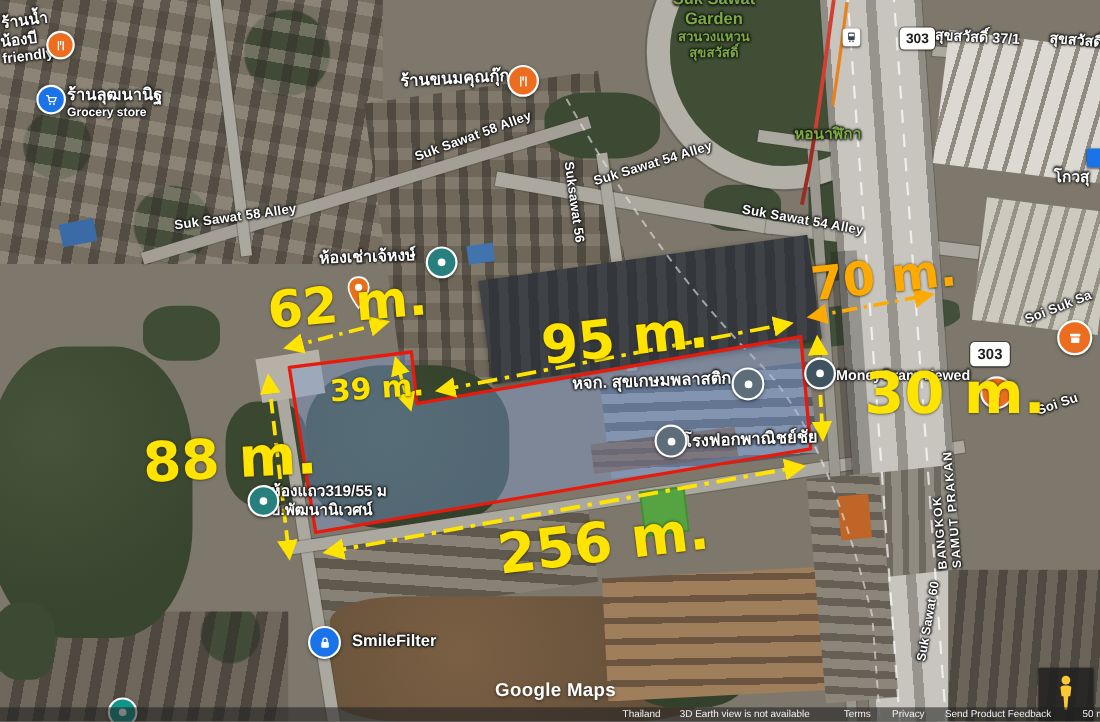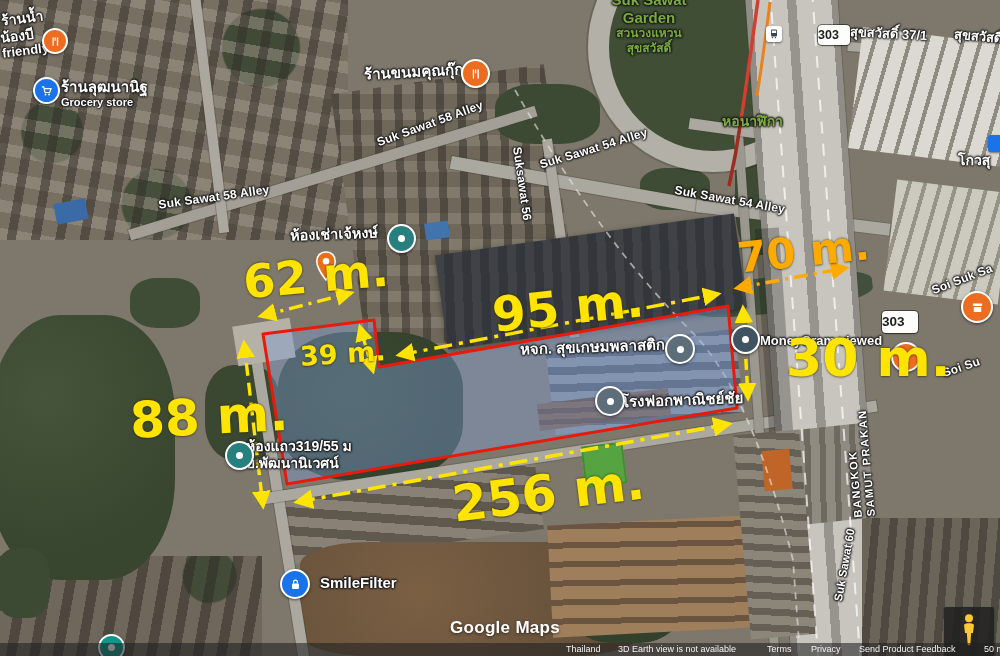--- a/index.html
+++ b/index.html
@@ -8,21 +8,21 @@
   .bld{position:absolute}
   .road{position:absolute;background:#aba89f;box-shadow:0 0 0 1px rgba(60,58,52,.3)}
   svg.overlay{position:absolute;left:0;top:0;pointer-events:none}
   .lbl{position:absolute;color:#fff;font-weight:700;white-space:nowrap;line-height:1.18;
        text-shadow:0 1px 2px #151515,0 -1px 2px #151515,1px 0 2px #151515,-1px 0 2px #151515}
   .green{color:#7cab40}
   .rd{font-size:12px;letter-spacing:.2px}
   .meas{position:absolute;font-family:"DejaVu Sans",sans-serif;font-weight:700;white-space:nowrap;color:#ffe400;
         text-shadow:0 1px 2px rgba(45,42,0,.6),0 -1px 2px rgba(45,42,0,.4)}
   .meas.orange{color:#ffaa00}
-  .badge{position:absolute;background:#fdfdfb;color:#1d1d1d;font-weight:700;text-align:left;border-radius:4px;
+  .badge{position:absolute;background:#fdfdfb;color:#1d1d1d;font-weight:700;text-align:center;border-radius:4px;
          box-shadow:0 0 0 1px rgba(0,0,0,.45),0 1px 2px rgba(0,0,0,.3)}
   .pin{position:absolute;border-radius:50%;border:2px solid #fff;box-shadow:0 1px 3px rgba(0,0,0,.55);
        display:flex;align-items:center;justify-content:center}
   .pin .cdot{width:7px;height:7px;border-radius:50%;background:#fff}
   .sq{position:absolute;border-radius:3px;box-shadow:0 1px 2px rgba(0,0,0,.5);display:flex;align-items:center;justify-content:center}
   .bar{position:absolute;left:0;right:0;bottom:0;height:13px;background:rgba(33,33,33,.58);z-index:60}
   .bar span{position:absolute;top:1px;font-size:9px;color:#f2f2f2;white-space:nowrap}
   .wm{position:absolute;color:#fff;font-size:17px;font-weight:700;letter-spacing:.3px;
       text-shadow:0 1px 3px rgba(0,0,0,.6);z-index:55}
   .z{z-index:40}

